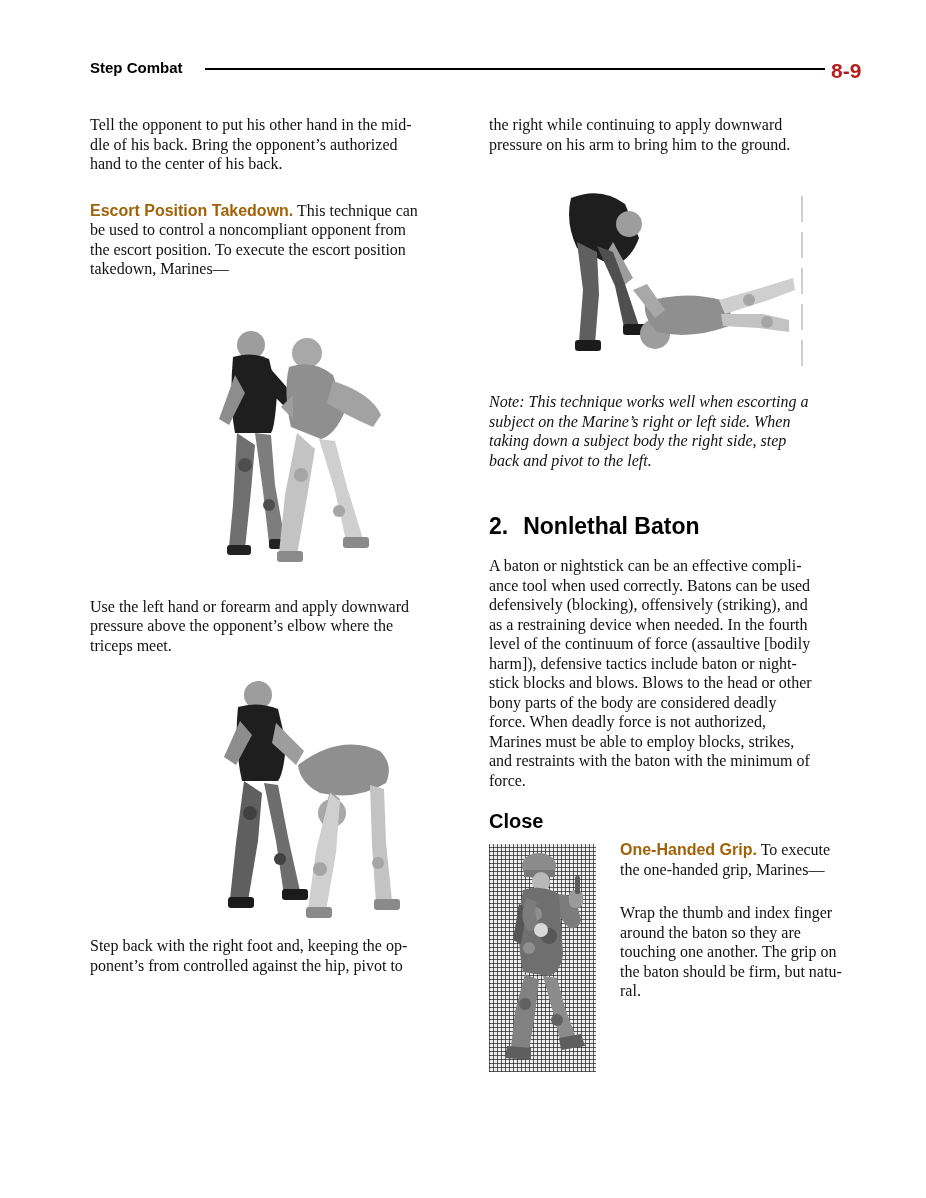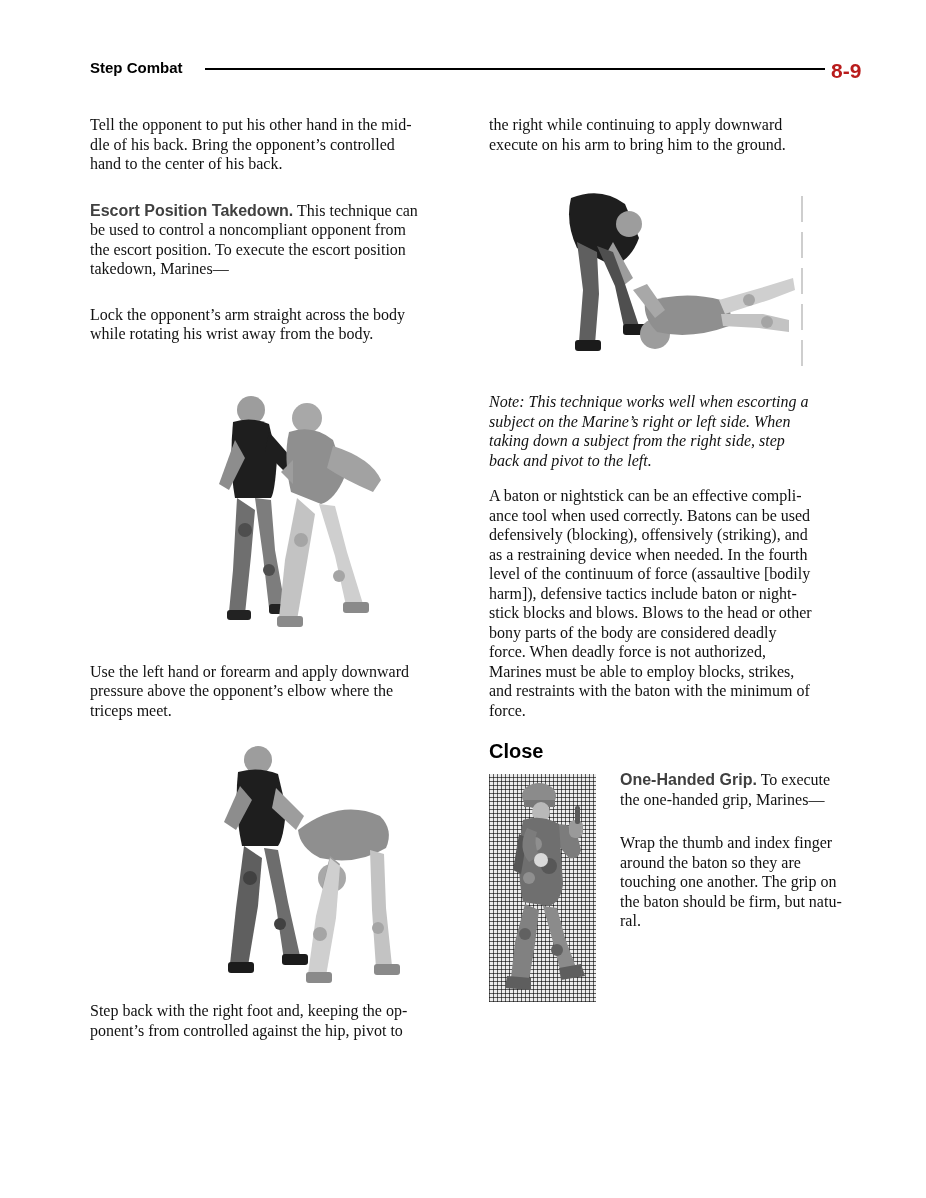--- a/index.html
+++ b/index.html
@@ -31,21 +31,21 @@
   .col{position:absolute;top:112px;}
   .col-left{left:90px;width:387px;}
   .col-right{left:489px;width:366px;}
   p{margin:0;}
   .body-text{
     font-size:16px;line-height:19.5px;
     white-space:pre-line;
   }
   .runin{
     font-family:"Liberation Sans", sans-serif;
-    font-weight:bold;font-size:16px;color:#404040;
+    font-weight:bold;font-size:16px;color:#a16207;
   }
   .note{
     font-style:italic;font-size:16px;line-height:19.5px;white-space:pre-line;
   }
   .h-section{
     font-family:"Liberation Sans", sans-serif;
     font-weight:bold;font-size:23px;color:#000;
     margin:0;
   }
   .h-section .sec-num{display:inline-block;margin-right:15px;}
@@ -71,30 +71,28 @@
 
 <div class="page">
 
   <div class="hdr-title">Step Combat</div>
   <div class="hdr-rule"></div>
   <div class="hdr-page">8-9</div>
 
   <div class="col col-left">
 
     <p class="body-text" style="margin-top:3px;">Tell the opponent to put his other hand in the mid-
-dle of his back. Bring the opponent’s controlled
+dle of his back. Bring the opponent’s authorized
 hand to the center of his back.</p>
 
     <p class="body-text" style="margin-top:27px;"><b class="runin">Escort Position Takedown.</b> <span>This technique can
 be used to control a noncompliant opponent from
 the escort position. To execute the escort position
 takedown, Marines—</span></p>
 
-    <p class="body-text" style="margin-top:26px;">Lock the opponent’s arm straight across the body
-while rotating his wrist away from the body.</p>
 
     <svg class="photo" style="margin:36px 0 0 95px;" width="215" height="254" viewBox="0 0 215 254" role="img" aria-label="Two Marines demonstrating the escort position arm lock">
       <rect width="215" height="254" fill="#ffffff"></rect>
 
       <circle cx="66" cy="30" r="14" fill="#9d9d9d"></circle>
       <path d="M48 42 Q66 36 84 44 L92 78 Q90 112 86 118 L50 118 Q44 86 48 42 Z" fill="#1e1e1e"></path>
       <path d="M84 52 L112 84 L104 96 L80 72 Z" fill="#1e1e1e"></path>
       <path d="M50 60 L34 104 L44 110 L60 78 Z" fill="#8d8d8d"></path>
       <path d="M52 118 L48 190 L44 232 L60 234 L66 176 L70 130 Z" fill="#6f6f6f"></path>
       <path d="M70 118 L78 176 L84 228 L100 226 L90 170 L86 120 Z" fill="#7d7d7d"></path>
@@ -144,21 +142,21 @@
         <circle cx="198" cy="190" r="6" fill="#a5a5a5"></circle>
     </svg>
 
     <p class="body-text" style="margin-top:15px;">Step back with the right foot and, keeping the op-
 ponent’s from controlled against the hip, pivot to</p>
   </div>
 
   <div class="col col-right">
 
     <p class="body-text" style="margin-top:3px;">the right while continuing to apply downward
-execute on his arm to bring him to the ground.</p>
+pressure on his arm to bring him to the ground.</p>
 
     <svg class="photo" style="margin:28px 0 0 16px;" width="300" height="190" viewBox="0 0 300 190" role="img" aria-label="Marine bringing opponent to the ground">
       <rect width="300" height="190" fill="#ffffff"></rect>
 
       <path d="M66 16 Q96 4 120 22 L134 56 Q126 78 108 84 L72 66 Q60 40 66 16 Z" fill="#1e1e1e"></path>
       <circle cx="124" cy="42" r="13" fill="#9d9d9d"></circle>
       <path d="M108 60 L128 96 L118 104 L100 74 Z" fill="#9d9d9d"></path>
       <path d="M72 60 L78 108 L74 160 L90 162 L94 112 L92 70 Z" fill="#5f5f5f"></path>
       <path d="M92 64 L110 104 L120 150 L134 144 L120 102 L108 70 Z" fill="#4f4f4f"></path>
       <rect x="70" y="158" width="26" height="11" rx="3" fill="#1b1b1b"></rect>
@@ -170,23 +168,24 @@
       <path d="M214 118 L262 104 L288 96 L290 108 L264 118 L220 132 Z" fill="#cfcfcf"></path>
       <path d="M216 132 L258 132 L284 138 L284 150 L254 146 L218 144 Z" fill="#c3c3c3"></path>
       <circle cx="244" cy="118" r="6" fill="#a5a5a5"></circle>
         <circle cx="262" cy="140" r="6" fill="#a5a5a5"></circle>
 
       <line x1="297" y1="14" x2="297" y2="186" stroke="#bfbfbf" stroke-width="1.5" stroke-dasharray="26 10"></line>
     </svg>
 
     <p class="note" style="margin-top:20px;">Note: This technique works well when escorting a
 subject on the Marine’s right or left side. When
-taking down a subject from the right side, step
+taking down a subject body the right side, step
 back and pivot to the left.</p>
 
+    <h2 class="h-section" style="margin-top:43px;"><span class="sec-num">2.</span><span>Nonlethal Baton</span></h2>
 
     <p class="body-text" style="margin-top:16px;">A baton or nightstick can be an effective compli-
 ance tool when used correctly. Batons can be used
 defensively (blocking), offensively (striking), and
 as a restraining device when needed. In the fourth
 level of the continuum of force (assaultive [bodily
 harm]), defensive tactics include baton or night-
 stick blocks and blows. Blows to the head or other
 bony parts of the body are considered deadly
 force. When deadly force is not authorized,

